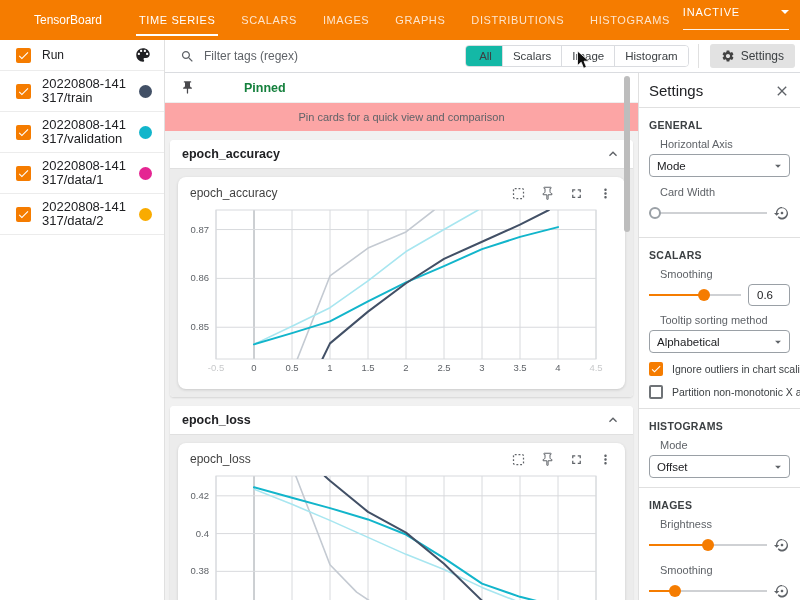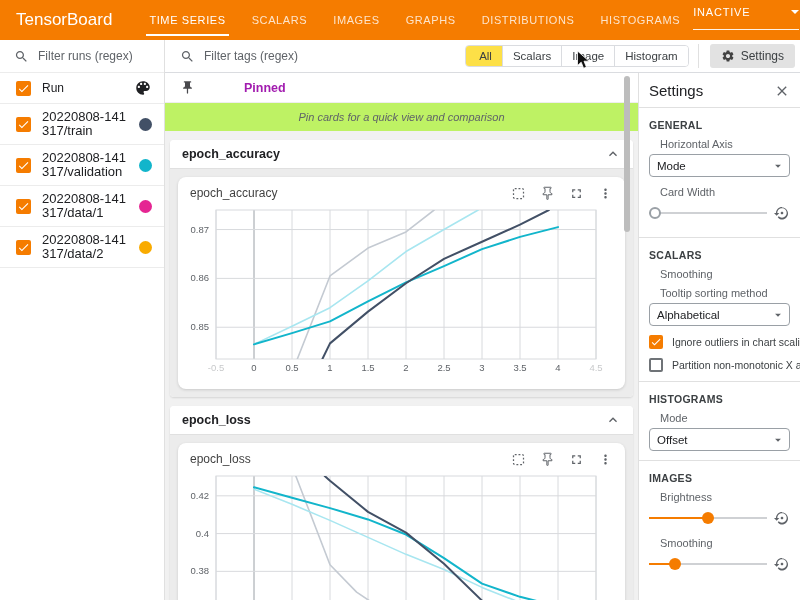--- a/index.html
+++ b/index.html
@@ -3,21 +3,21 @@
 <meta charset="utf-8">
 <style>
   * { margin:0; padding:0; box-sizing:border-box; }
   html,body { width:800px; height:600px; overflow:hidden; background:#fff;
     font-family:"Liberation Sans", sans-serif; }
   .screen { position:relative; width:800px; height:600px; overflow:hidden; }
 
   
   .header { position:absolute; left:0; top:0; width:800px; height:40px;
     background:#f57c00; display:flex; align-items:center; color:#fff; z-index:10; }
-  .logo { font-size:17px; font-weight:500; margin-left:16px; margin-right:24px; white-space:nowrap; }
+  .logo { font-size:12px; font-weight:500; margin-left:34px; margin-right:24px; white-space:nowrap; }
   .tabs { display:flex; height:40px; }
   .tab { position:relative; display:flex; align-items:center; padding:0 13px;
     font-size:11px; font-weight:500; letter-spacing:.6px; color:rgba(255,255,255,.8);
     cursor:pointer; white-space:nowrap; }
   .tab.active { color:#fff; }
   .tab.active::after { content:""; position:absolute; left:10px; right:10px; bottom:4px;
     height:2px; background:#fff; }
   .header-right { margin-left:auto; display:flex; align-items:center; margin-right:10px; }
   .status-select { width:106px; height:20px; display:flex; align-items:center;
     justify-content:space-between; border-bottom:1px solid rgba(255,255,255,.9);
@@ -48,36 +48,36 @@
   
   .toolbar { position:absolute; left:165px; top:40px; width:635px; height:33px;
     background:#fff; border-bottom:1px solid #dadce0; display:flex; align-items:center; }
   .toolbar .search { display:flex; align-items:center; margin-left:15px; flex:1; }
   .toolbar .search svg { width:15px; height:15px; fill:#5f6368; margin-right:9px; flex:none; }
   .seg-group { display:flex; height:22px; border:1px solid #dadce0; border-radius:4px;
     overflow:hidden; margin-right:9px; }
   .seg { font-size:11.5px; color:#3c4043; line-height:20px; padding:0 10px;
     border-right:1px solid #dadce0; background:#fff; cursor:pointer; white-space:nowrap; }
   .seg:last-child { border-right:none; }
-  .seg.selected { background:#fde047;padding-left:13px; }
+  .seg.selected { background:#14b8a6;padding-left:13px; }
   .tdiv { width:1px; height:24px; background:#e0e0e0; margin-right:11px; }
   .settings-btn { height:24px; background:#e2e2e2; border-radius:3px; display:flex;
     align-items:center; padding:0 11px; margin-right:5px; cursor:pointer; }
   .settings-btn svg { width:14px; height:14px; fill:#424242; margin-right:6px; }
   .settings-btn span { font-size:12px; font-weight:500; color:#3c4043; }
 
   
   .content { position:absolute; left:165px; top:73px; width:473px; height:527px;
     background:#f1f1f1; overflow:hidden; }
   .pinned-bar { height:30px; background:#fff; display:flex; align-items:center;
     padding-left:15px; border-bottom:1px solid #eee; }
   .pinned-bar svg { width:15px; height:15px; fill:#49494d; margin-right:10px; }
-  .pinned-bar span { font-size:12.5px; font-weight:bold; color:#a21caf;padding-left:39px; }
-  .hint-strip { height:28px; background:#bef264; display:flex; align-items:center;
-    justify-content:center; font-size:11px; font-style:italic; color:#5f6368; }
+  .pinned-bar span { font-size:12.5px; font-weight:bold; color:#15803d;padding-left:39px; }
+  .hint-strip { height:28px; background:#fca5a5; display:flex; align-items:center;
+    justify-content:center; font-size:11px; color:#5f6368; }
   .section { margin:9px 5px 0 5px; background:#fff; border-radius:4px; overflow:hidden;
     box-shadow:0 1px 2px rgba(0,0,0,.12); }
   .section-header { height:28px; display:flex; align-items:center;
     justify-content:space-between; padding:0 12px; background:#fff; cursor:pointer; }
   .section-header span { font-size:12.5px; font-weight:bold; color:#202124; }
   .section-header svg { width:16px; height:16px; fill:#5f6368; }
   .section-body { background:#ececec; border-top:1px solid #e0e0e0; padding:8px; }
   .card { background:#fff; border-radius:8px; box-shadow:0 1px 3px rgba(0,0,0,.15);
     padding:4px 12px 8px 12px; }
   .card-head { height:24px; display:flex; align-items:center; }
@@ -156,26 +156,20 @@
     <div class="header-right">
       <div class="status-select">
         <span>INACTIVE</span>
         <span class="caret-down"></span>
       </div>
 
     </div>
   </div>
 
   <div class="sidebar">
-    <div class="filter-row">
-      <svg viewBox="0 0 24 24">
-          <path d="M15.5 14h-.79l-.28-.27C15.41 12.59 16 11.11 16 9.5 16 5.91 13.09 3 9.5 3S3 5.91 3 9.5 5.91 16 9.5 16c1.61 0 3.09-.59 4.23-1.57l.27.28v.79l5 4.99L20.49 19l-4.99-5zm-6 0C7.01 14 5 11.99 5 9.5S7.01 5 9.5 5 14 7.01 14 9.5 11.99 14 9.5 14z"></path>
-        </svg>
-      <input class="filter-input" placeholder="Filter runs (regex)" style="">
-    </div>
     <div class="run-row">
       <span class="checkbox checked">
           <svg viewBox="0 0 24 24">
             <path d="M9 16.2L4.8 12l-1.4 1.4L9 19 21 7l-1.4-1.4z"></path>
           </svg>
         </span>
       <span class="run-label" style="font-size:12px;">Run</span>
       <span class="palette">
           <svg viewBox="0 0 24 24">
             <path d="M12 3c-4.97 0-9 4.03-9 9s4.03 9 9 9c.83 0 1.5-.67 1.5-1.5 0-.39-.15-.74-.39-1.01-.23-.26-.38-.61-.38-.99 0-.83.67-1.5 1.5-1.5H16c2.76 0 5-2.24 5-5 0-4.42-4.03-8-9-8zm-5.5 9c-.83 0-1.5-.67-1.5-1.5S5.67 9 6.5 9 8 9.67 8 10.5 7.33 12 6.5 12zm3-4C8.67 8 8 7.33 8 6.5S8.67 5 9.5 5s1.5.67 1.5 1.5S10.33 8 9.5 8zm5 0c-.83 0-1.5-.67-1.5-1.5S13.67 5 14.5 5s1.5.67 1.5 1.5S15.33 8 14.5 8zm3 4c-.83 0-1.5-.67-1.5-1.5S16.67 9 17.5 9s1.5.67 1.5 1.5-.67 1.5-1.5 1.5z"></path>
@@ -432,20 +426,28 @@
           <svg viewBox="0 0 24 24">
             <path d="M14 12c0-1.1-.9-2-2-2s-2 .9-2 2 .9 2 2 2 2-.9 2-2zm-2-9c-4.97 0-9 4.03-9 9H0l4 4 4-4H5c0-3.87 3.13-7 7-7s7 3.13 7 7-3.13 7-7 7c-1.93 0-3.68-.79-4.94-2.06l-1.42 1.42C7.27 20.88 9.51 21.9 12 21.9c4.97 0 9-4.03 9-9s-4.03-9-9-9z"></path>
           </svg>
         </span>
     </div>
     <div class="spacer6"></div>
     <div class="sp-div"></div>
 
     <div class="sp-heading">SCALARS</div>
     <div class="sp-label">Smoothing</div>
+    <div class="slider-row">
+      <div class="slider">
+        <div class="track"></div>
+        <div class="fill" style="width:60%;"></div>
+        <div class="thumb" style="left:60%;"></div>
+      </div>
+      <div class="num-box">0.6</div>
+    </div>
     <div class="sp-label">Tooltip sorting method</div>
     <div class="sp-select">
       <span>Alphabetical</span>
       <svg viewBox="0 0 24 24">
           <path d="M7 10l5 5 5-5z"></path>
         </svg>
     </div>
     <div class="cb-row">
       <span class="checkbox checked">
           <svg viewBox="0 0 24 24">

